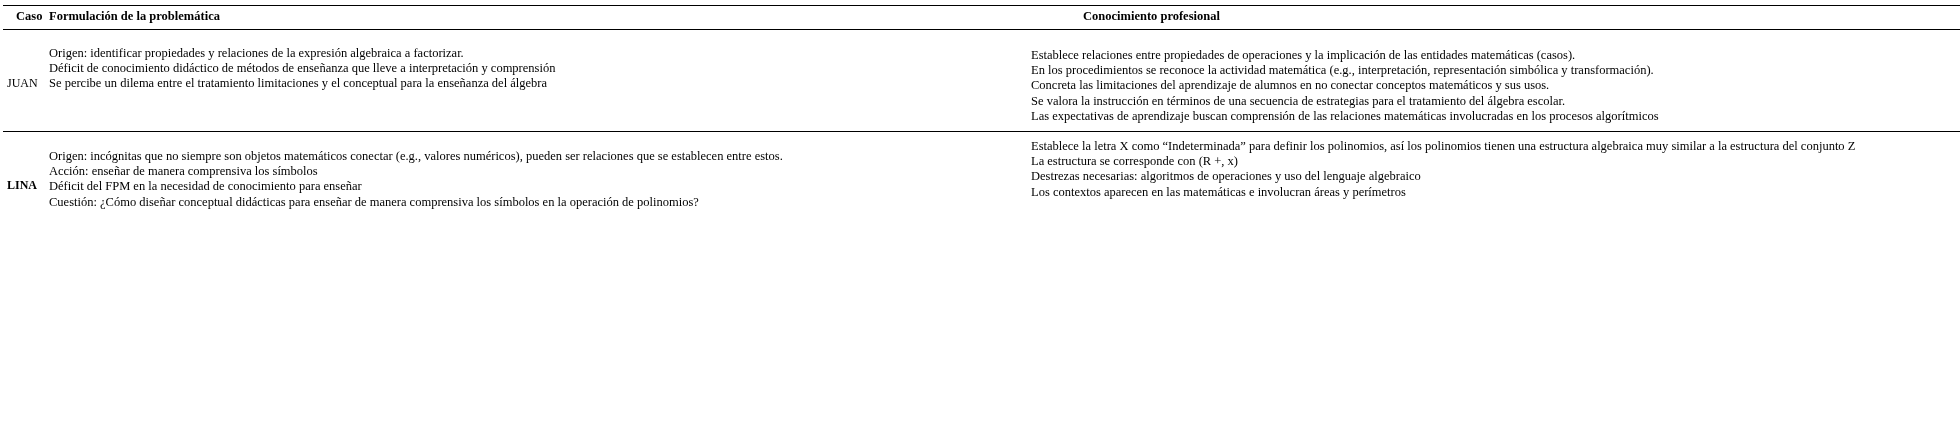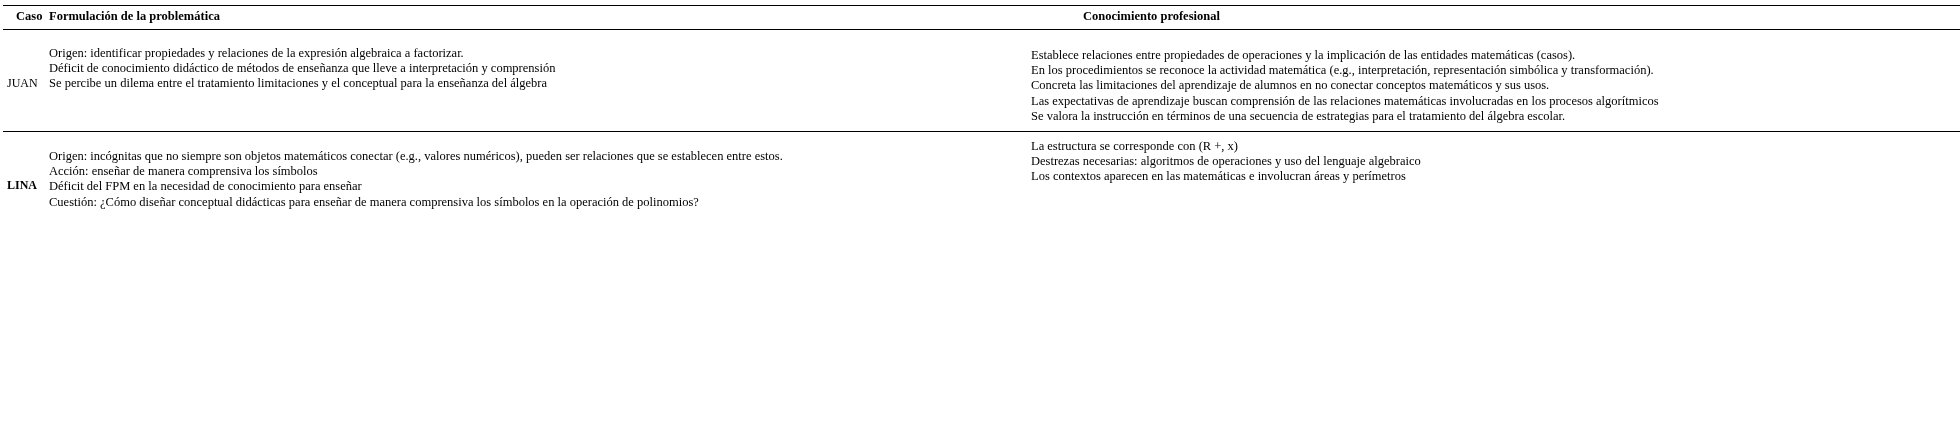--- a/index.html
+++ b/index.html
@@ -29,34 +29,35 @@
     <span class="case" style="top:76px;">JUAN</span>
     <div class="cell" style="left:49px; top:46px;">
       <span class="line">Origen: identificar propiedades y relaciones de la expresión algebraica a factorizar.</span>
       <span class="line">Déficit de conocimiento didáctico de métodos de enseñanza que lleve a interpretación y comprensión</span>
       <span class="line">Se percibe un dilema entre el tratamiento limitaciones y el conceptual para la enseñanza del álgebra</span>
     </div>
     <div class="cell" style="left:1031px; top:36px;margin-top:12px;">
       <span class="line">Establece relaciones entre propiedades de operaciones y la implicación de las entidades matemáticas (casos).</span>
       <span class="line">En los procedimientos se reconoce la actividad matemática (e.g., interpretación, representación simbólica y transformación).</span>
       <span class="line">Concreta las limitaciones del aprendizaje de alumnos en no conectar conceptos matemáticos y sus usos.</span>
+      <span class="line">Se valora la instrucción en términos de una secuencia de estrategias para el tratamiento del álgebra escolar.</span>
       <span class="line">Las expectativas de aprendizaje buscan comprensión de las relaciones matemáticas involucradas en los procesos algorítmicos</span>
-      <span class="line">Se valora la instrucción en términos de una secuencia de estrategias para el tratamiento del álgebra escolar.</span>
     </div>
   </div>
 
   <div class="rule" style="top:131px;"></div>
 
   <div>
     <span class="case" style="top:178px;font-weight:bold;">LINA</span>
     <div class="cell" style="left:49px; top:149px;">
       <span class="line">Origen: incógnitas que no siempre son objetos matemáticos conectar (e.g., valores numéricos), pueden ser relaciones que se establecen entre estos.</span>
       <span class="line">Acción: enseñar de manera comprensiva los símbolos</span>
       <span class="line">Déficit del FPM en la necesidad de conocimiento para enseñar</span>
       <span class="line">Cuestión: ¿Cómo diseñar conceptual didácticas para enseñar de manera comprensiva los símbolos en la operación de polinomios?</span>
     </div>
     <div class="cell" style="left:1031px; top:139px;">
+      <span class="line">Establece la letra X como “Indeterminada” para definir los polinomios, así los polinomios tienen una estructura algebraica muy similar a la estructura del conjunto Z</span>
       <span class="line">La estructura se corresponde con (R +, x)</span>
       <span class="line">Destrezas necesarias: algoritmos de operaciones y uso del lenguaje algebraico</span>
       <span class="line">Los contextos aparecen en las matemáticas e involucran áreas y perímetros</span>
     </div>
   </div>
 </div>
 
 </body></html>

